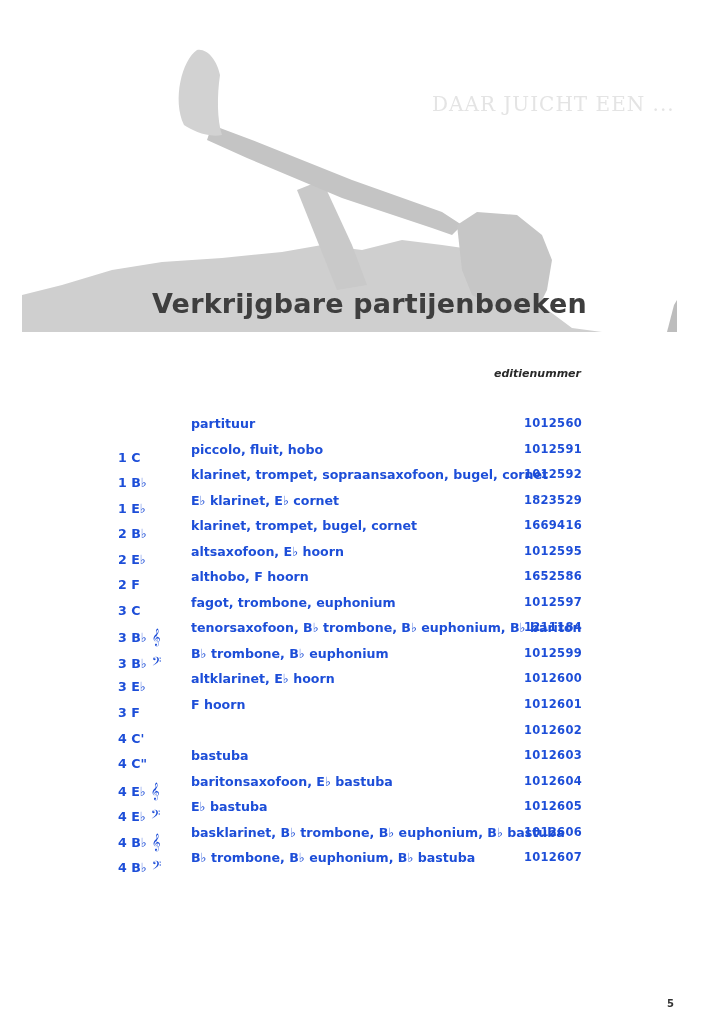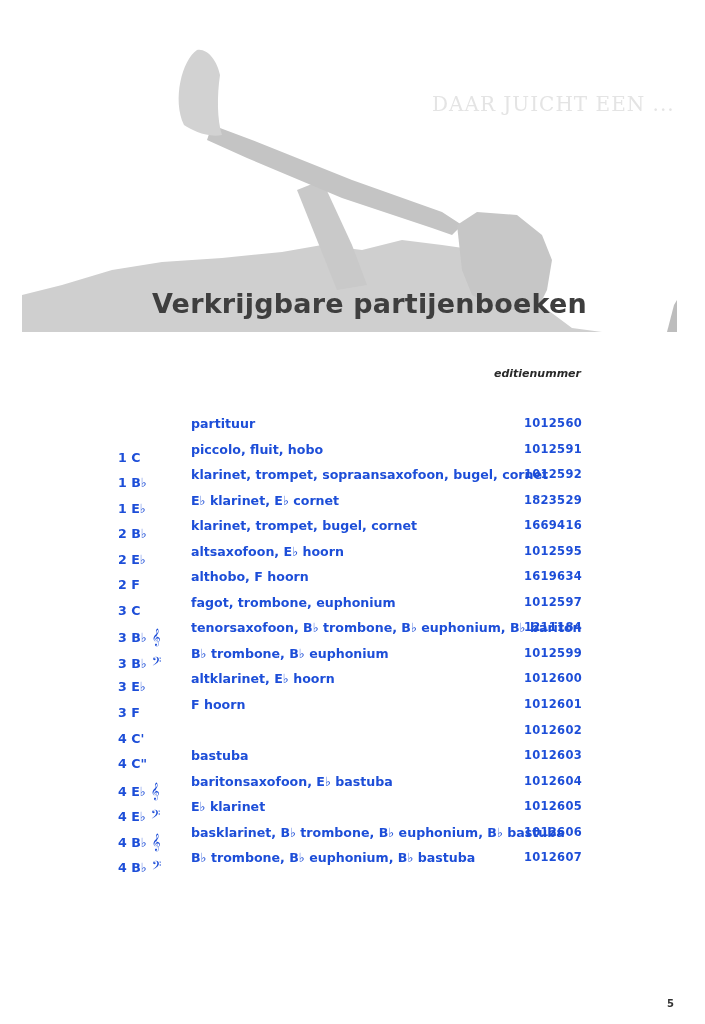--- a/index.html
+++ b/index.html
@@ -87,21 +87,21 @@
       <span class="num">1669416</span>
     </div>
     <div class="row">
       <span class="part"><span>2 E♭</span></span>
       <span class="inst">altsaxofoon, E♭ hoorn</span>
       <span class="num">1012595</span>
     </div>
     <div class="row">
       <span class="part"><span>2 F</span></span>
       <span class="inst">althobo, F hoorn</span>
-      <span class="num">1619634</span>
+      <span class="num">1652586</span>
     </div>
     <div class="row">
       <span class="part"><span>3 C</span></span>
       <span class="inst">fagot, trombone, euphonium</span>
       <span class="num">1012597</span>
     </div>
     <div class="row">
       <span class="part"><span>3 B♭</span><span class="clef" style="margin-left: 5px;">𝄞</span></span>
       <span class="inst">tenorsaxofoon, B♭ trombone, B♭ euphonium, B♭ bariton</span>
       <span class="num">1211184</span>
@@ -130,21 +130,21 @@
       <span class="inst">bastuba</span>
       <span class="num">1012603</span>
     </div>
     <div class="row">
       <span class="part"><span>4 E♭</span><span class="clef" style="margin-left: 5px;">𝄞</span></span>
       <span class="inst">baritonsaxofoon, E♭ bastuba</span>
       <span class="num">1012604</span>
     </div>
     <div class="row">
       <span class="part"><span>4 E♭</span><span class="clef" style="margin-left: 5px;">𝄢</span></span>
-      <span class="inst">E♭ klarinet</span>
+      <span class="inst">E♭ bastuba</span>
       <span class="num">1012605</span>
     </div>
     <div class="row">
       <span class="part"><span>4 B♭</span><span class="clef" style="margin-left: 5px;">𝄞</span></span>
       <span class="inst">basklarinet, B♭ trombone, B♭ euphonium, B♭ bastuba</span>
       <span class="num">1012606</span>
     </div>
     <div class="row">
       <span class="part"><span>4 B♭</span><span class="clef" style="margin-left: 5px;">𝄢</span></span>
       <span class="inst">B♭ trombone, B♭ euphonium, B♭ bastuba</span>

